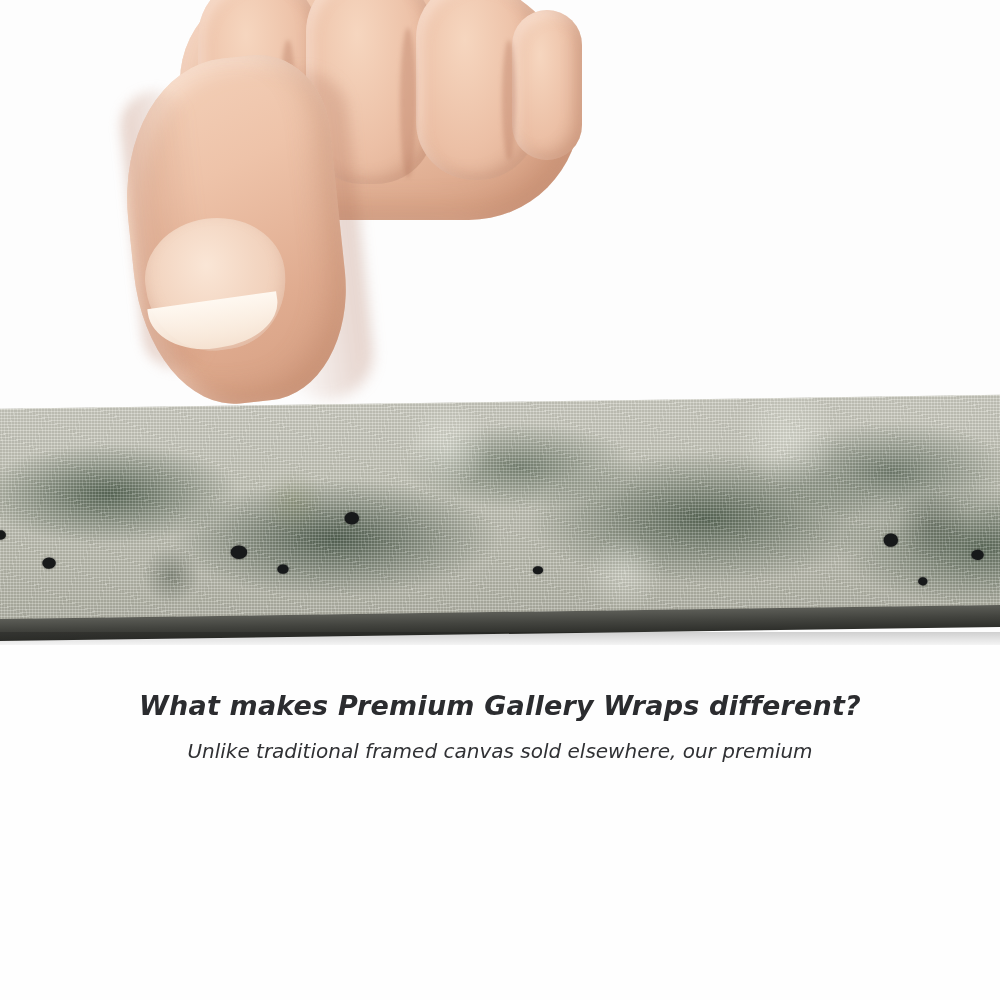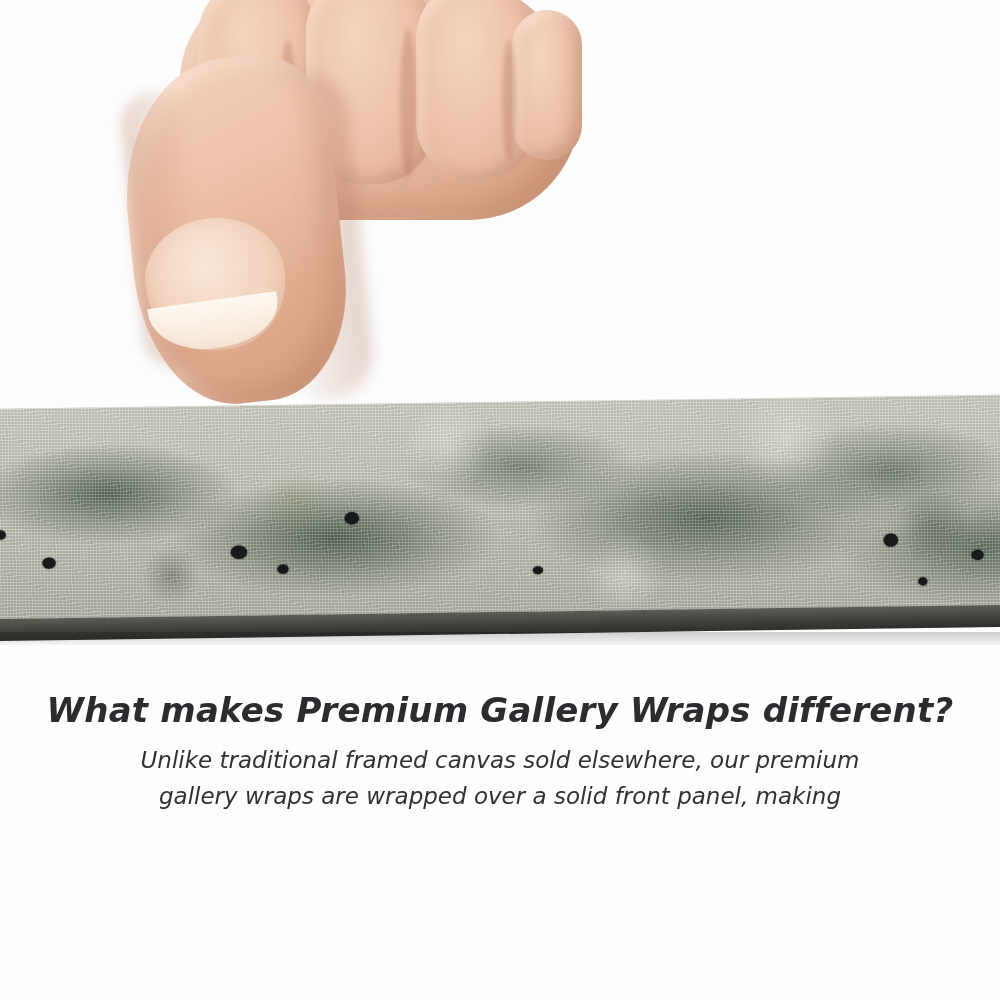--- a/index.html
+++ b/index.html
@@ -193,28 +193,28 @@
     position: absolute;
     left: 0;
     top: 690px;
     width: 1000px;
     text-align: center;
     color: #2f3033;
     font-family: "DejaVu Sans", sans-serif;
     font-style: italic;
   }
   .caption-heading {
-    font-size: 34px;
+    font-size: 27px;
     font-weight: 600;
     letter-spacing: 0.2px;
     margin-bottom: 12px;
     color: #2b2c2f;
   }
   .caption-line {
-    font-size: 23px;
+    font-size: 20px;
     line-height: 36px;
     color: #303134;
     font-weight: 400;
   }
 </style>
 </head>
 <body>
 
 <div class="page">
 
@@ -250,16 +250,15 @@
       <div class="speck" style="left:10px;  top:118px; width:10px; height:9px;"></div>
     </div>
     <div class="strip-bottom-edge"></div>
     <div class="strip-shadow"></div>
 
   </div>
 
   <div class="caption">
     <div class="caption-heading">What makes Premium Gallery Wraps different?</div>
     <div class="caption-line">Unlike traditional framed canvas sold elsewhere, our premium</div>
-    <div class="caption-line">gallery wraps are wrapped over a solid front panel, making</div>
   </div>
 
 </div>
 
 </body></html>

